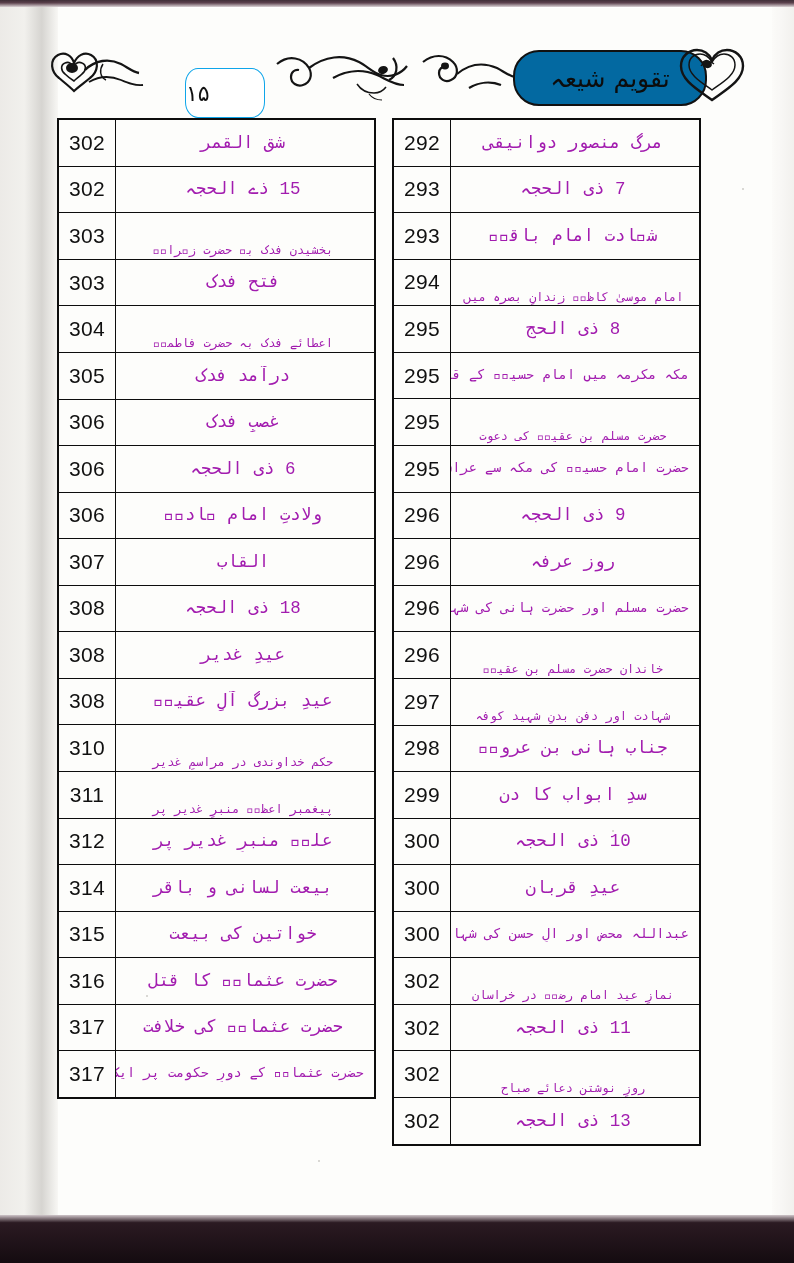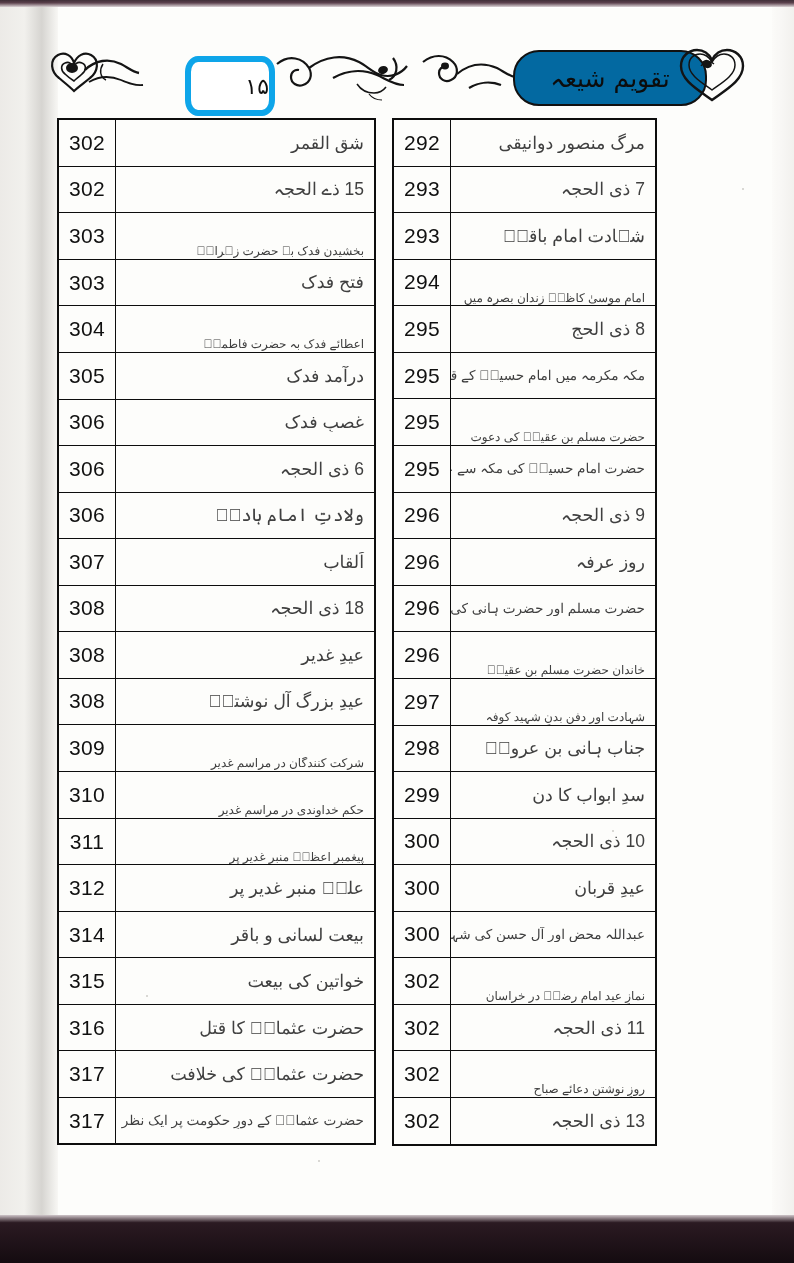--- a/index.html
+++ b/index.html
@@ -82,71 +82,71 @@
   .title-text {
     font-family: "DejaVu Sans", "Liberation Sans", sans-serif;
     font-size: 25px;
     color: #0c0c0c;
     direction: rtl;
     letter-spacing: 1px;
     white-space: nowrap;
   }
   .pagenum-box {
     position: absolute;
-    left: 140px; top: 14px;
+    left: 140px; top: 26px;
     width: 78px; height: 48px;
-    border: 6px solid #0ea5e9;
+    border: 1px solid #0ea5e9;
     border-radius: 13px/16px;
     background: #fff;
     display: flex;
     align-items: center;
-    justify-content: flex-end;
+    justify-content: flex-start;
   }
   .pagenum-text {
     font-family: "DejaVu Sans", "Liberation Sans", sans-serif;
     font-size: 22px;
     color: #101010;
     direction: rtl;
   }
 
   
   .toc-table {
     position: absolute;
     border: 2.4px solid #0d0d0d;
     border-collapse: collapse;
     background: #fdfdfb;
     table-layout: fixed;
   }
   #table-left  { left: 57px;  top: 118px; width: 319px; }
-  #table-right { left: 392px; top: 118px; width: 265px; }
+  #table-right { left: 392px; top: 118px; width: 309px; }
 
   .toc-table td {
     border: 1.6px solid #0d0d0d;
     padding: 0;
     height: 45.5px;
     vertical-align: middle;
   }
   .col-page { width: 56px; text-align: center; }
   .col-title { text-align: right; }
 
   .page-no {
     font-family: "Liberation Sans", sans-serif;
     font-size: 21px;
     color: #101010;
     letter-spacing: .3px;
   }
   .entry-title {
     display: block;
     padding: 0 10px 0 6px;
     direction: rtl;
-    text-align: right;
-    font-family: Liberation Sans, sans-serif;
+    text-align: center;
+    font-family: Liberation Mono, monospace;
     font-size: 17.5px;
     line-height: 1.15;
-    color: #404040;
+    color: #a21caf;
     white-space: nowrap;
     overflow: hidden;
   }
   .entry-title.long  { font-size: 12px; margin-top: 32px; }
   .entry-title.xlong { font-size: 13.6px; }
   
   .speck {
     position: absolute;
     width: 2px; height: 2px;
     background: #b9b6b1;
@@ -288,27 +288,21 @@
         </tr>
         <tr>
           <td class="col-page"><span class="page-no">308</span></td>
           <td class="col-title">
             <span class="entry-title">عیدِ غدیر</span>
           </td>
         </tr>
         <tr>
           <td class="col-page"><span class="page-no">308</span></td>
           <td class="col-title">
-            <span class="entry-title">عیدِ بزرگ آلِ نوشتنؐ</span>
-          </td>
-        </tr>
-        <tr>
-          <td class="col-page"><span class="page-no">309</span></td>
-          <td class="col-title">
-            <span class="entry-title long">شرکت کنندگان در مراسمِ غدیر</span>
+            <span class="entry-title">عیدِ بزرگ آلِ عقیلؐ</span>
           </td>
         </tr>
         <tr>
           <td class="col-page"><span class="page-no">310</span></td>
           <td class="col-title">
             <span class="entry-title long">حکم خداوندی در مراسمِ غدیر</span>
           </td>
         </tr>
         <tr>
           <td class="col-page"><span class="page-no">311</span></td>

